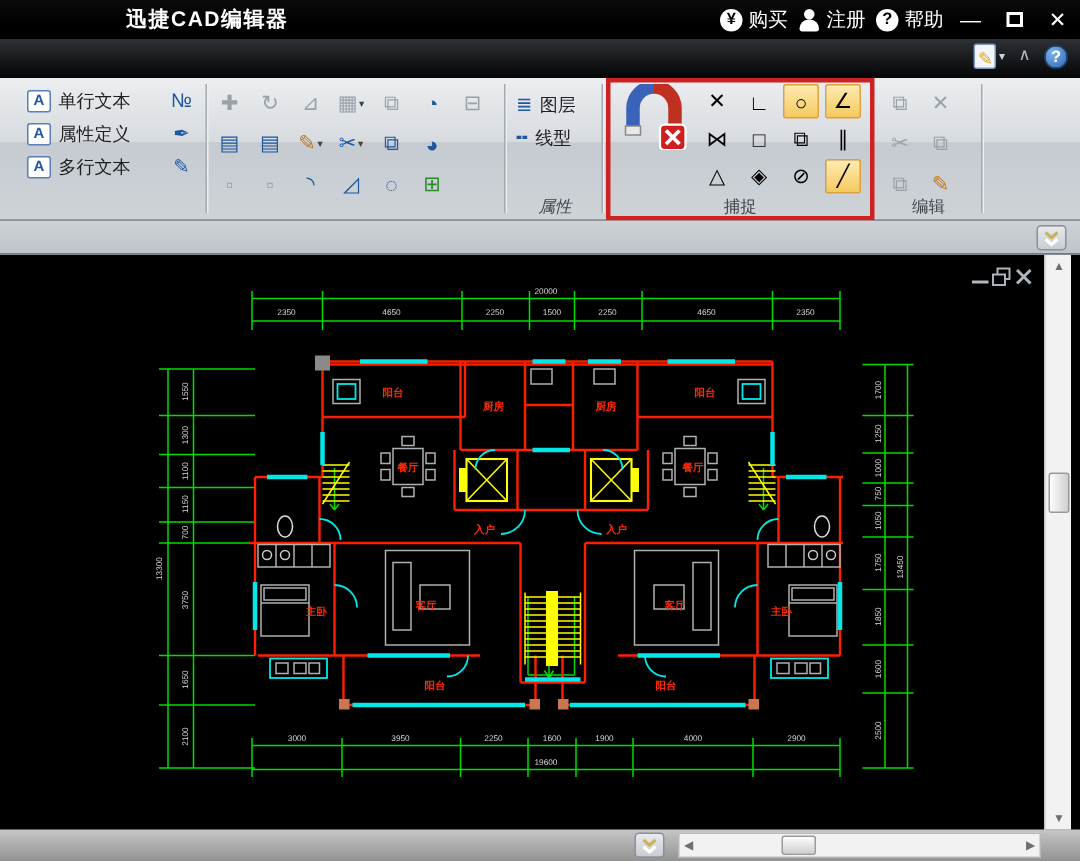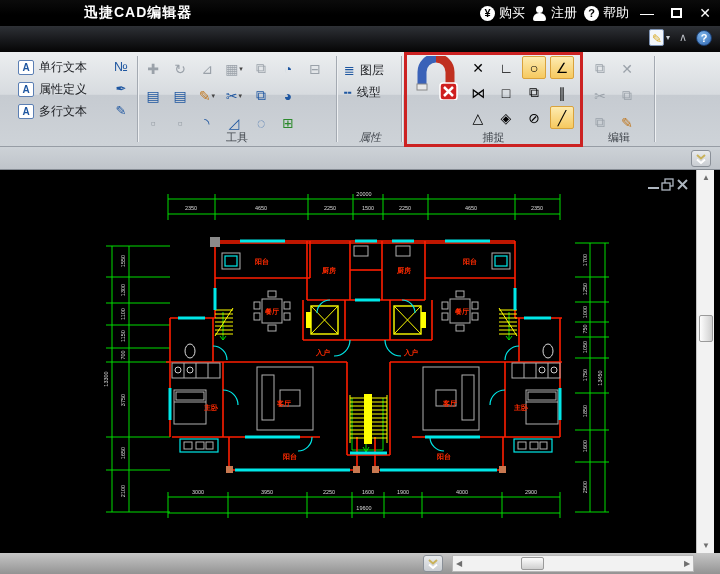--- a/index.html
+++ b/index.html
@@ -128,21 +128,20 @@
       <span>属性定义</span>
     </div>
     <div class="trow" style="left:18px;top:49px;">
       <span class="aicon">A</span>
       <span>多行文本</span>
     </div>
     <div id="text-side-icons"></div>
     <div class="gsep" style="left:137px;"></div>
 
     <div id="tools-grid"></div>
-    <div class="glabel" style="left:140px;width:194px;">工具</div>
     <div class="gsep" style="left:336px;"></div>
 
     <div class="trow" style="left:344px;top:8px;">
       <span style="color:#1e56a0;font-size:13px;">≣</span>
       <span>图层</span>
     </div>
     <div class="trow" style="left:344px;top:30px;">
       <span style="color:#1e56a0;font-size:13px;">╍</span>
       <span>线型</span>
     </div>

